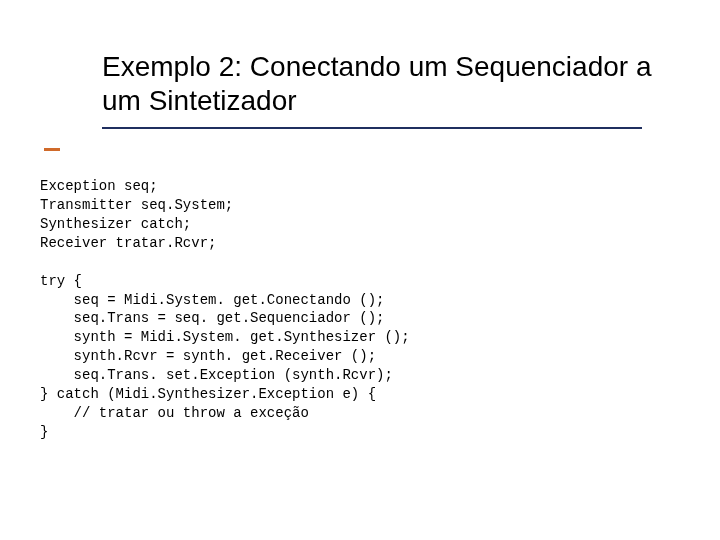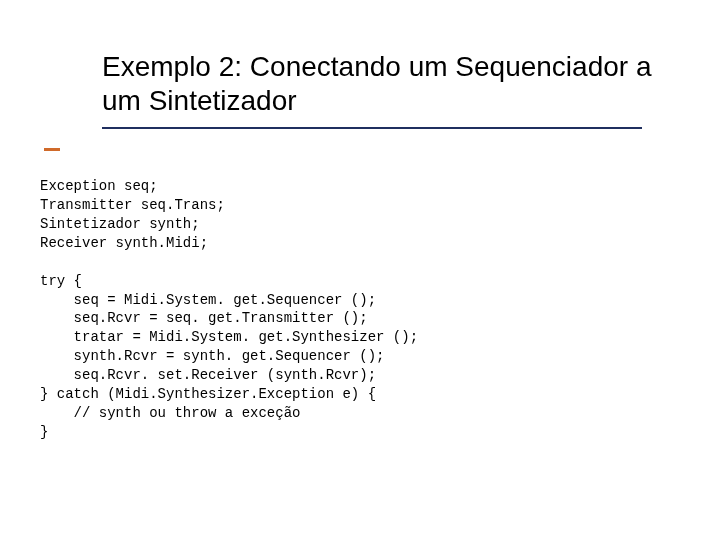--- a/index.html
+++ b/index.html
@@ -58,27 +58,27 @@
 
 <div class="slide">
 
   <div class="title-wrap">
     <div class="title">Exemplo 2: Conectando um Sequenciador a um Sintetizador</div>
     <div class="underline"></div>
   </div>
   <div class="accent"></div>
 
   <div class="code"><span>Exception seq;</span>
-<span>Transmitter seq.Trans;</span>
-<span>Sintetizador synth;</span>
-<span>Receiver synth.Midi;</span>
+<span>Transmitter seq.System;</span>
+<span>Synthesizer catch;</span>
+<span>Receiver tratar.Rcvr;</span>
 <span></span>
 <span>try {</span>
-<span>    seq = Midi.System. get.Sequencer ();</span>
-<span>    seq.Rcvr = seq. get.Transmitter ();</span>
-<span>    tratar = Midi.System. get.Synthesizer ();</span>
-<span>    synth.Rcvr = synth. get.Sequencer ();</span>
-<span>    seq.Rcvr. set.Receiver (synth.Rcvr);</span>
+<span>    seq = Midi.System. get.Conectando ();</span>
+<span>    seq.Trans = seq. get.Sequenciador ();</span>
+<span>    synth = Midi.System. get.Synthesizer ();</span>
+<span>    synth.Rcvr = synth. get.Receiver ();</span>
+<span>    seq.Trans. set.Exception (synth.Rcvr);</span>
 <span>} catch (Midi.Synthesizer.Exception e) {</span>
-<span>    // synth ou throw a exceção</span>
+<span>    // tratar ou throw a exceção</span>
 <span>}</span></div>
 
 </div>
 
 </body></html>

